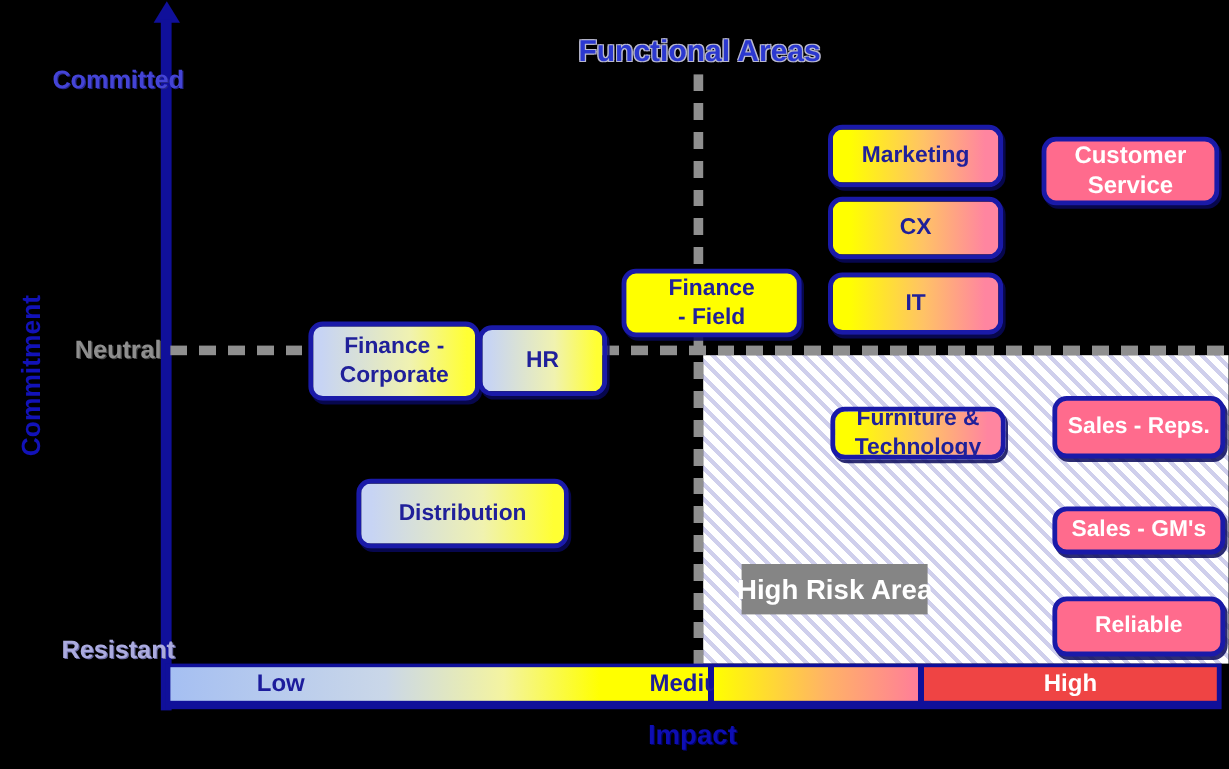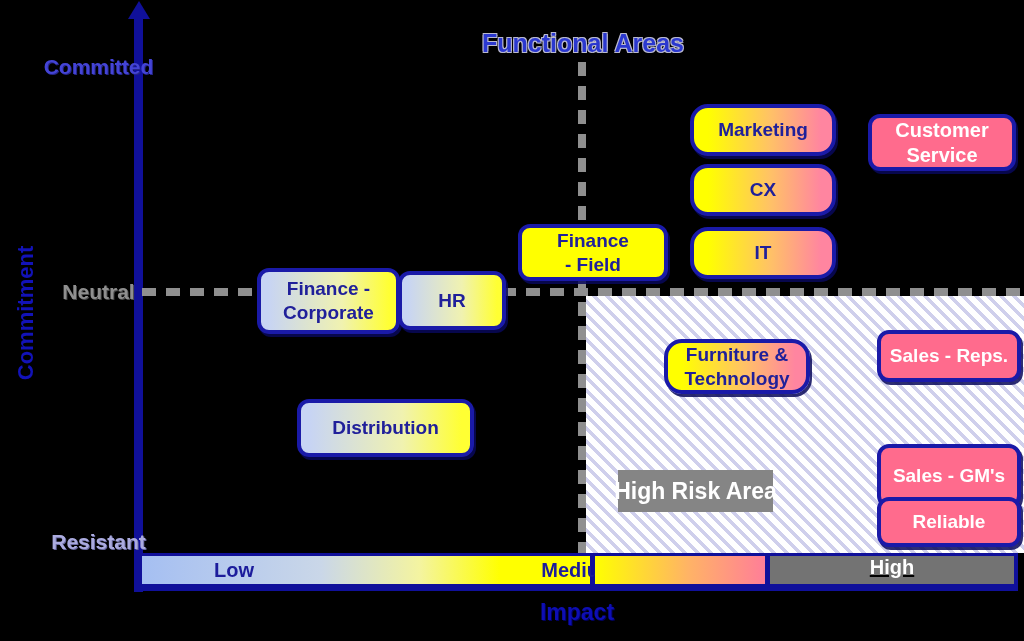--- a/index.html
+++ b/index.html
@@ -38,32 +38,32 @@
     background:repeating-linear-gradient(45deg,#ffffff 0 5.5px,#cfcfec 5.5px 9px);}
   .risk-label{left:618px;top:470px;width:155px;height:42px;background:#858585;color:#fff;
     font-size:23px;display:flex;align-items:center;justify-content:center;z-index:3;
     white-space:nowrap;}
 
   
   .box{position:absolute;border:4px solid #1A1AA8;border-radius:12px;box-sizing:border-box;
     display:flex;align-items:center;justify-content:center;text-align:center;font-size:19px;
     line-height:1.25;z-index:3;box-shadow:2px 3px 0 rgba(8,8,90,.85);}
   .box span{white-space:pre-line;}
-  .v-yellow-pink{background:linear-gradient(90deg,#ffff00 10%,#ffc266 55%,#ff85a0 92%);color:#20209A;border-radius:18px;}
+  .v-yellow-pink{background:linear-gradient(90deg,#ffff00 10%,#ffc266 55%,#ff85a0 92%);color:#20209A;}
   .v-pink{background:#FF6B8D;color:#ffffff;}
   .v-yellow{background:#FFFF00;color:#20209A;}
   .v-blue-yellow{background:linear-gradient(90deg,#C7D4F4 5%,#F0F2B0 60%,#FFFF33 95%);color:#20209A;}
 
   
   .impact-bar{left:138px;top:553px;width:880px;height:38px;background:#10109A;z-index:3;
     display:flex;gap:5px;padding:3px 4px 7px 4px;box-sizing:border-box;}
   .seg{height:100%;position:relative;}
   .seg1{width:448px;background:linear-gradient(90deg,#A5BFF2 0%,#CAD7E8 40%,#F4F4A0 62%,#FFFF00 80%);}
   .seg2{width:170px;background:linear-gradient(90deg,#FFFF00 0%,#FFB366 55%,#FF7E98 100%);}
-  .seg3{flex:1;background:#737373;display:flex;align-items:flex-start;justify-content:center;text-decoration:underline;}
+  .seg3{flex:1;background:#ef4444;display:flex;align-items:center;justify-content:center;}
   .seg-label{position:absolute;top:50%;transform:translate(-50%,-50%);font-size:20px;color:#1C1C9C;
     white-space:nowrap;}
   .seg-label.low{left:92px;}
   .seg-label.medium{left:437px;}
   .seg3 .seg-label-high{font-size:20px;color:#ffffff;white-space:nowrap;}
 </style>
 </head>
 <body>
 
 <div id="canvas">
@@ -111,30 +111,30 @@
     </div>
 
   <div class="box v-blue-yellow" style="left:398px;top:271px;width:108px;height:59px">
     <span>HR</span>
     </div>
 
   <div class="box v-blue-yellow" style="left:297px;top:399px;width:177px;height:58px">
     <span>Distribution</span>
     </div>
 
-  <div class="box v-yellow-pink" style="left:664px;top:339px;width:146px;height:55px">
+  <div class="box v-yellow-pink" style="left:692px;top:339px;width:146px;height:44px">
     <span>Furniture &amp;
 Technology</span>
     </div>
 
   <div class="box v-pink" style="left:877px;top:330px;width:144px;height:52px">
     <span>Sales - Reps.</span>
     </div>
 
-  <div class="box v-pink" style="left:877px;top:444px;width:144px;height:64px">
+  <div class="box v-pink" style="left:877px;top:422px;width:144px;height:40px">
     <span>Sales - GM's</span>
     </div>
 
   <div class="box v-pink" style="left:877px;top:497px;width:144px;height:50px">
     <span>Reliable</span>
     </div>
 
   <div class="abs risk-label">
     <span>High Risk Area</span>
     </div>

